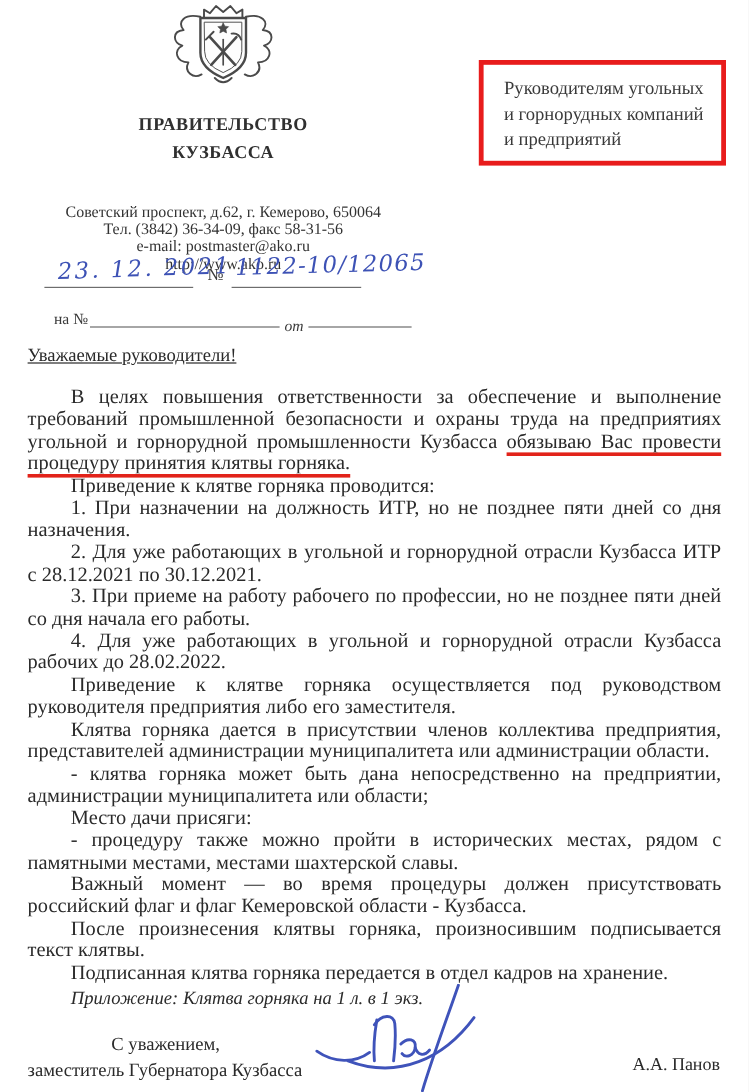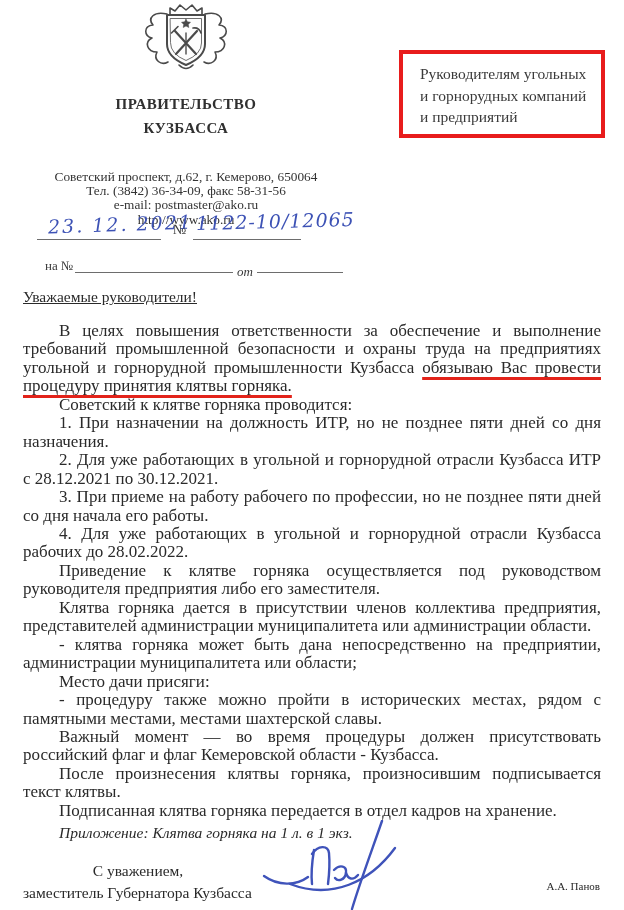--- a/index.html
+++ b/index.html
@@ -38,21 +38,21 @@
   .body p { margin:0; text-align:justify; text-indent:36px; }
   .key-underline {
     text-decoration:underline; text-decoration-color:#e2231a;
     text-decoration-thickness:2.6px; text-underline-offset:4px; text-decoration-skip-ink:none;
   }
 
   
   .attachment { position:absolute; left:23px; top:824px; width:578px; font-size:15.5px; font-style:italic; padding-left:36px; box-sizing:border-box; }
   .signoff { position:absolute; left:23px; top:860px; width:248px; font-size:15.5px; line-height:21.5px; }
   .signoff .l1 { text-align:center; width:230px; }
-  .signer { position:absolute; right:24px; top:880px; font-size:11px; }
+  .signer { position:absolute; right:24px; top:880px; font-size:15px; }
   .signature-svg { position:absolute; left:256px; top:820px; width:148px; height:90px; }
 </style>
 </head>
 <body>
 
 <div class="page">
 
   <div class="letterhead">
     <svg class="emblem" viewBox="0 0 104 70">
       <g fill="none" stroke="#4a4a4a" stroke-width="1.6" stroke-linejoin="round" stroke-linecap="round">
@@ -103,21 +103,21 @@
     <div class="u-line" style="left:75px; top:41px; width:158px;"></div>
     <span class="lbl" style="left:237px; top:59px;font-style:italic;">от</span>
     <div class="u-line" style="left:257px; top:41px; width:86px;"></div>
   </div>
 
   <div class="greeting">Уважаемые руководители!</div>
 
   <div class="body">
     <p><span>В целях повышения ответственности за обеспечение и выполнение требований промышленной безопасности и охраны труда на предприятиях угольной и горнорудной промышленности Кузбасса</span>
       <span class="key-underline">обязываю Вас провести процедуру принятия клятвы горняка.</span></p>
-    <p>Советский к клятве горняка проводится:</p>
+    <p>Приведение к клятве горняка проводится:</p>
     <p>1. При назначении на должность ИТР, но не позднее пяти дней со дня назначения.</p>
     <p>2. Для уже работающих в угольной и горнорудной отрасли Кузбасса ИТР с 28.12.2021 по 30.12.2021.</p>
     <p>3. При приеме на работу рабочего по профессии, но не позднее пяти дней со дня начала его работы.</p>
     <p>4. Для уже работающих в угольной и горнорудной отрасли Кузбасса рабочих до 28.02.2022.</p>
     <p>Приведение к клятве горняка осуществляется под руководством руководителя предприятия либо его заместителя.</p>
     <p>Клятва горняка дается в присутствии членов коллектива предприятия, представителей администрации муниципалитета или администрации области.</p>
     <p>- клятва горняка может быть дана непосредственно на предприятии, администрации муниципалитета или области;</p>
     <p>Место дачи присяги:</p>
     <p>- процедуру также можно пройти в исторических местах, рядом с памятными местами, местами шахтерской славы.</p>
     <p>Важный момент — во время процедуры должен присутствовать российский флаг и флаг Кемеровской области - Кузбасса.</p>

